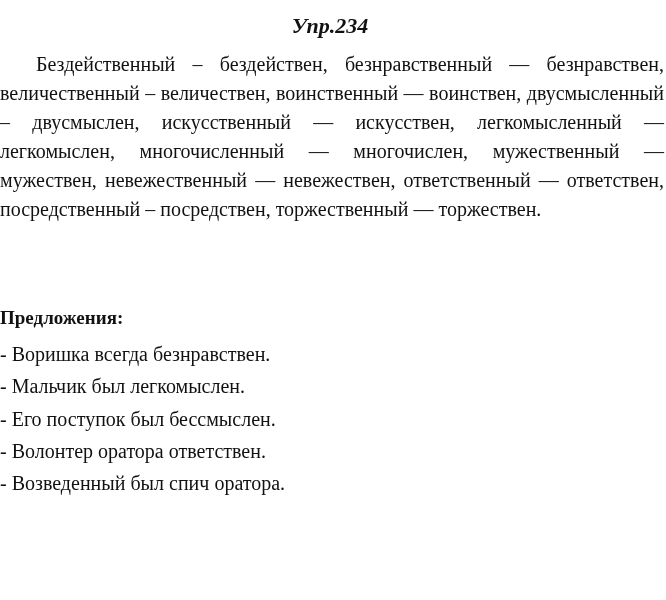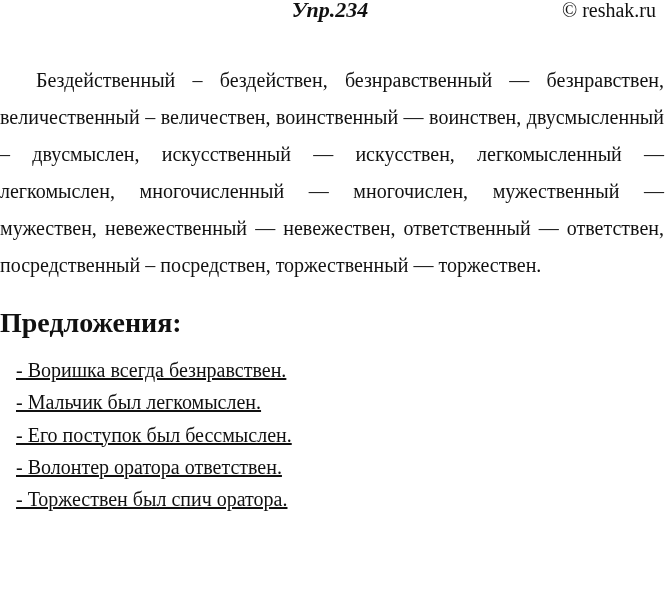--- a/index.html
+++ b/index.html
@@ -1,49 +1,48 @@
 <!DOCTYPE html>
 <html><head>
 <meta charset="utf-8">
 <style>
   html, body { margin: 0; padding: 0; background: #ffffff; }
   body {
     width: 666px; height: 600px; overflow: hidden; position: relative;
     font-family: "Liberation Serif", serif; color: #111;
   }
-  .header { position: absolute; top: 0; left: 0; width: 660px; height: 24px; text-decoration: underline; }
+  .header { position: absolute; top: 16px; left: 0; width: 660px; height: 24px; text-decoration: underline; }
   .title {
     position: absolute; left: 0; right: 0; top: -3px; text-align: center;
     font-weight: bold; font-style: italic; font-size: 22px;
   }
   .copyright {
     position: absolute; right: 4px; top: -1px; font-size: 20px;
   }
   .para {
-    position: absolute; left: 0; top: 62px; width: 664px;
-    font-size: 20px; line-height: 37px; text-align: justify;
+    position: absolute; left: 0; top: 50px; width: 664px;
+    font-size: 20px; line-height: 29px; text-align: justify;
     text-indent: 36px;
   }
   .section-title {
-    position: absolute; left: 0; top: 307px; font-size: 28px; font-weight: bold; text-align: right;
+    position: absolute; left: 0; top: 307px; font-size: 19px; font-weight: bold; text-align: right;
   }
-  .sentences { position: absolute; left: 0; top: 338px; margin: 16px; padding: 0; list-style: none; text-decoration: underline; }
+  .sentences { position: absolute; left: 0; top: 338px; margin: 0; padding: 0; list-style: none; }
   .sentences li { font-size: 20px; line-height: 32.3px; white-space: nowrap; }
 </style>
 </head>
 <body>
 
 <div class="header">
   <div class="title">Упр.234</div>
-  <div class="copyright">© reshak.ru</div>
 </div>
 
 <div class="para">Бездейственный – бездействен, безнравственный — безнравствен, величественный – величествен, воинственный — воинствен, двусмысленный – двусмыслен, искусственный — искусствен, легкомысленный — легкомыслен, многочисленный — многочислен, мужественный — мужествен, невежественный — невежествен, ответственный — ответствен, посредственный – посредствен, торжественный — торжествен.</div>
 
 <div class="section-title">Предложения:</div>
 
 <ul class="sentences">
   <li>- Воришка всегда безнравствен.</li>
   <li>- Мальчик был легкомыслен.</li>
   <li>- Его поступок был бессмыслен.</li>
   <li>- Волонтер оратора ответствен.</li>
-  <li>- Торжествен был спич оратора.</li>
+  <li>- Возведенный был спич оратора.</li>
 </ul>
 
 </body></html>

